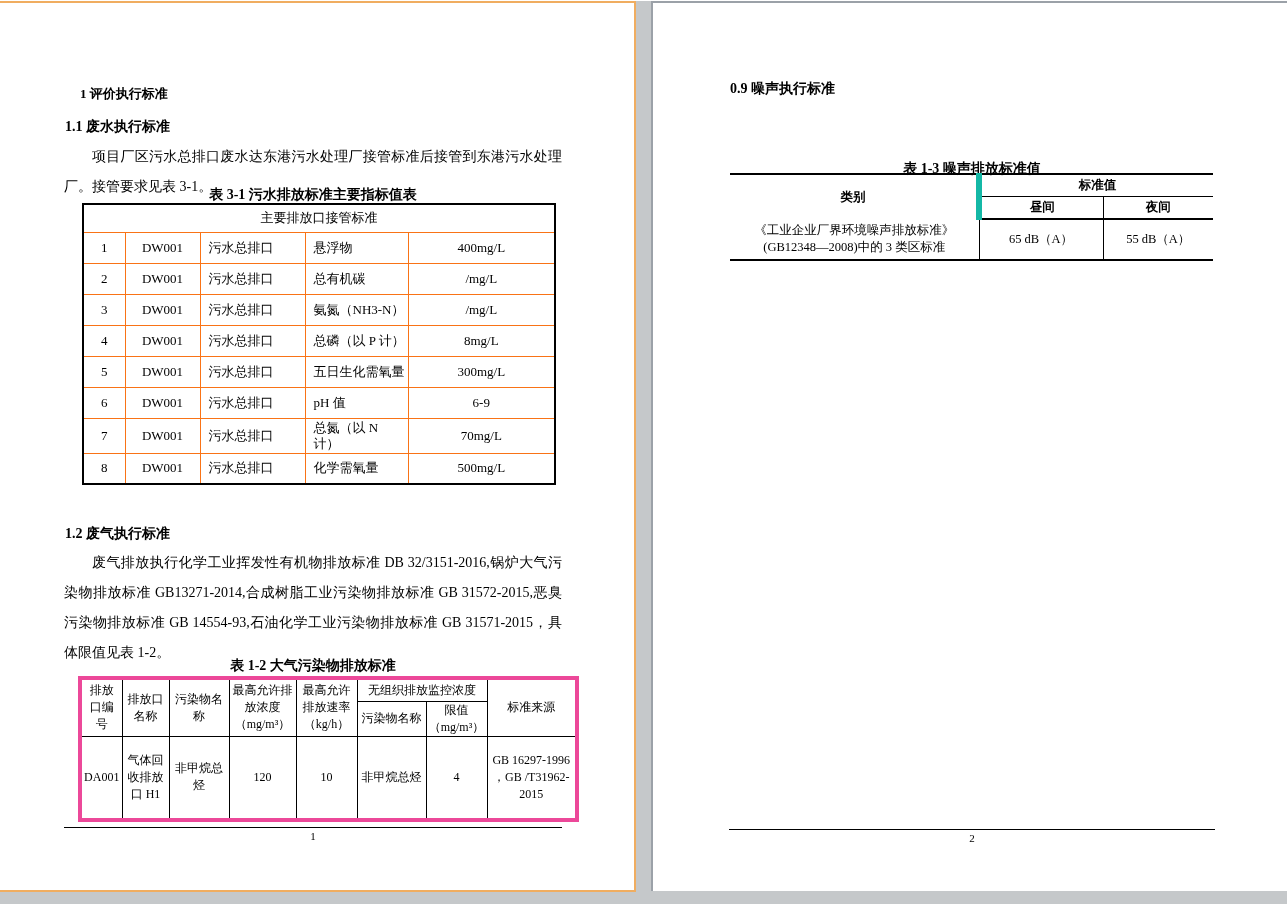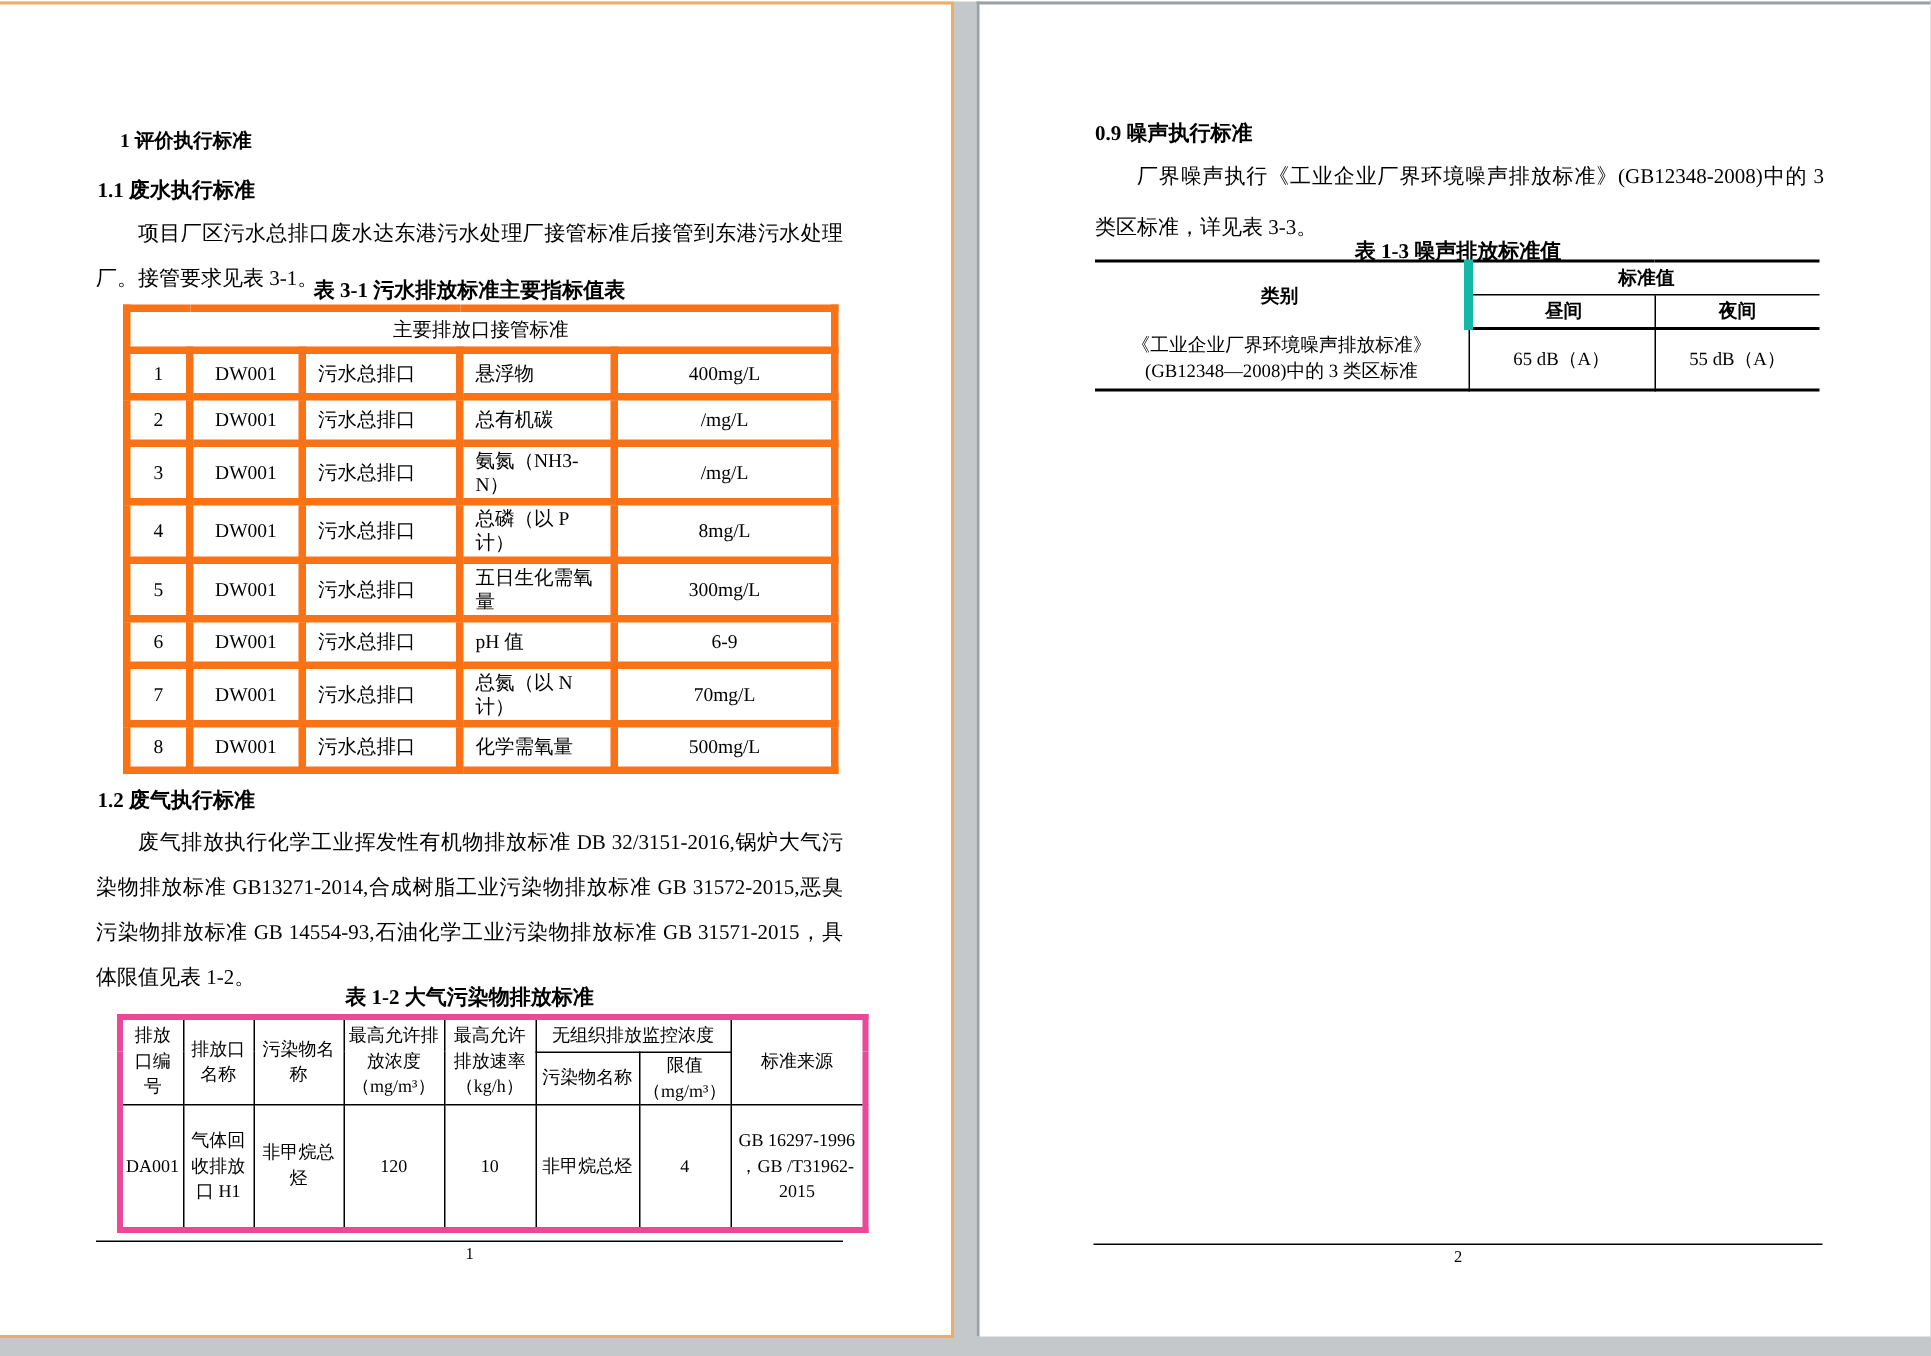--- a/index.html
+++ b/index.html
@@ -17,21 +17,21 @@
   .h1{font-size:13px;font-weight:bold;white-space:nowrap;}
   .h2{font-size:14px;font-weight:bold;white-space:nowrap;}
   .para{font-size:14px;text-align:justify;text-indent:28px;}
   .lh30{line-height:30px;}
   .lh34{line-height:34px;}
   .tbl-title{font-size:14px;font-weight:bold;text-align:center;line-height:16px;}
   table{border-collapse:collapse;table-layout:fixed;}
   td{vertical-align:middle;text-align:center;overflow:hidden;word-wrap:break-word;}
   
   .t31{border:2px solid #000;}
-  .t31 td{border:5px solid #f97316;font-size:13px;line-height:16px;}
+  .t31 td{border:1px solid #f97316;font-size:13px;line-height:16px;}
   .t31 td.al{text-align:left;padding-left:8px;}
   .t31 .hdr td{font-size:13px;}
   
   .t12{border:4px solid #ec4899;}
   .t12 td{border:1px solid #000;font-size:12px;line-height:17px;padding:0 2px;}
   
   .t13{border-top:2px solid #000;border-bottom:2px solid #000;}
   .t13 td{font-size:12.5px;line-height:17px;font-weight:bold;}
   .t13 td.val{font-weight:normal;}
   .t13 .c-cat{border-right:6px solid #14b8a6;}
@@ -169,21 +169,20 @@
     </tr>
   </tbody>
     </table>
 
   <div class="abs footer-rule" style="left:78px;top:824px;width:498px;"></div>
   <div class="abs page-num" style="left:78px;top:827px;width:498px;">1</div>
 </div>
 
 <div class="page" id="page2">
   <div class="abs h2" style="left:77px;top:77px;">0.9 噪声执行标准</div>
-  <div class="abs para lh34" style="left:77px;top:99px;width:486px;">厂界噪声执行《工业企业厂界环境噪声排放标准》(GB12348-2008)中的 3 类区标准，详见表 3-3。</div>
 
   <div class="abs tbl-title" style="left:77px;top:158px;width:484px;">表 1-3 噪声排放标准值</div>
 
   <table class="t13 abs" style="left:77px;top:170px;width:483px;">
     <colgroup>
         <col style="width:249px">
         <col style="width:124px">
         <col style="width:110px">
       </colgroup>
     <tbody>

